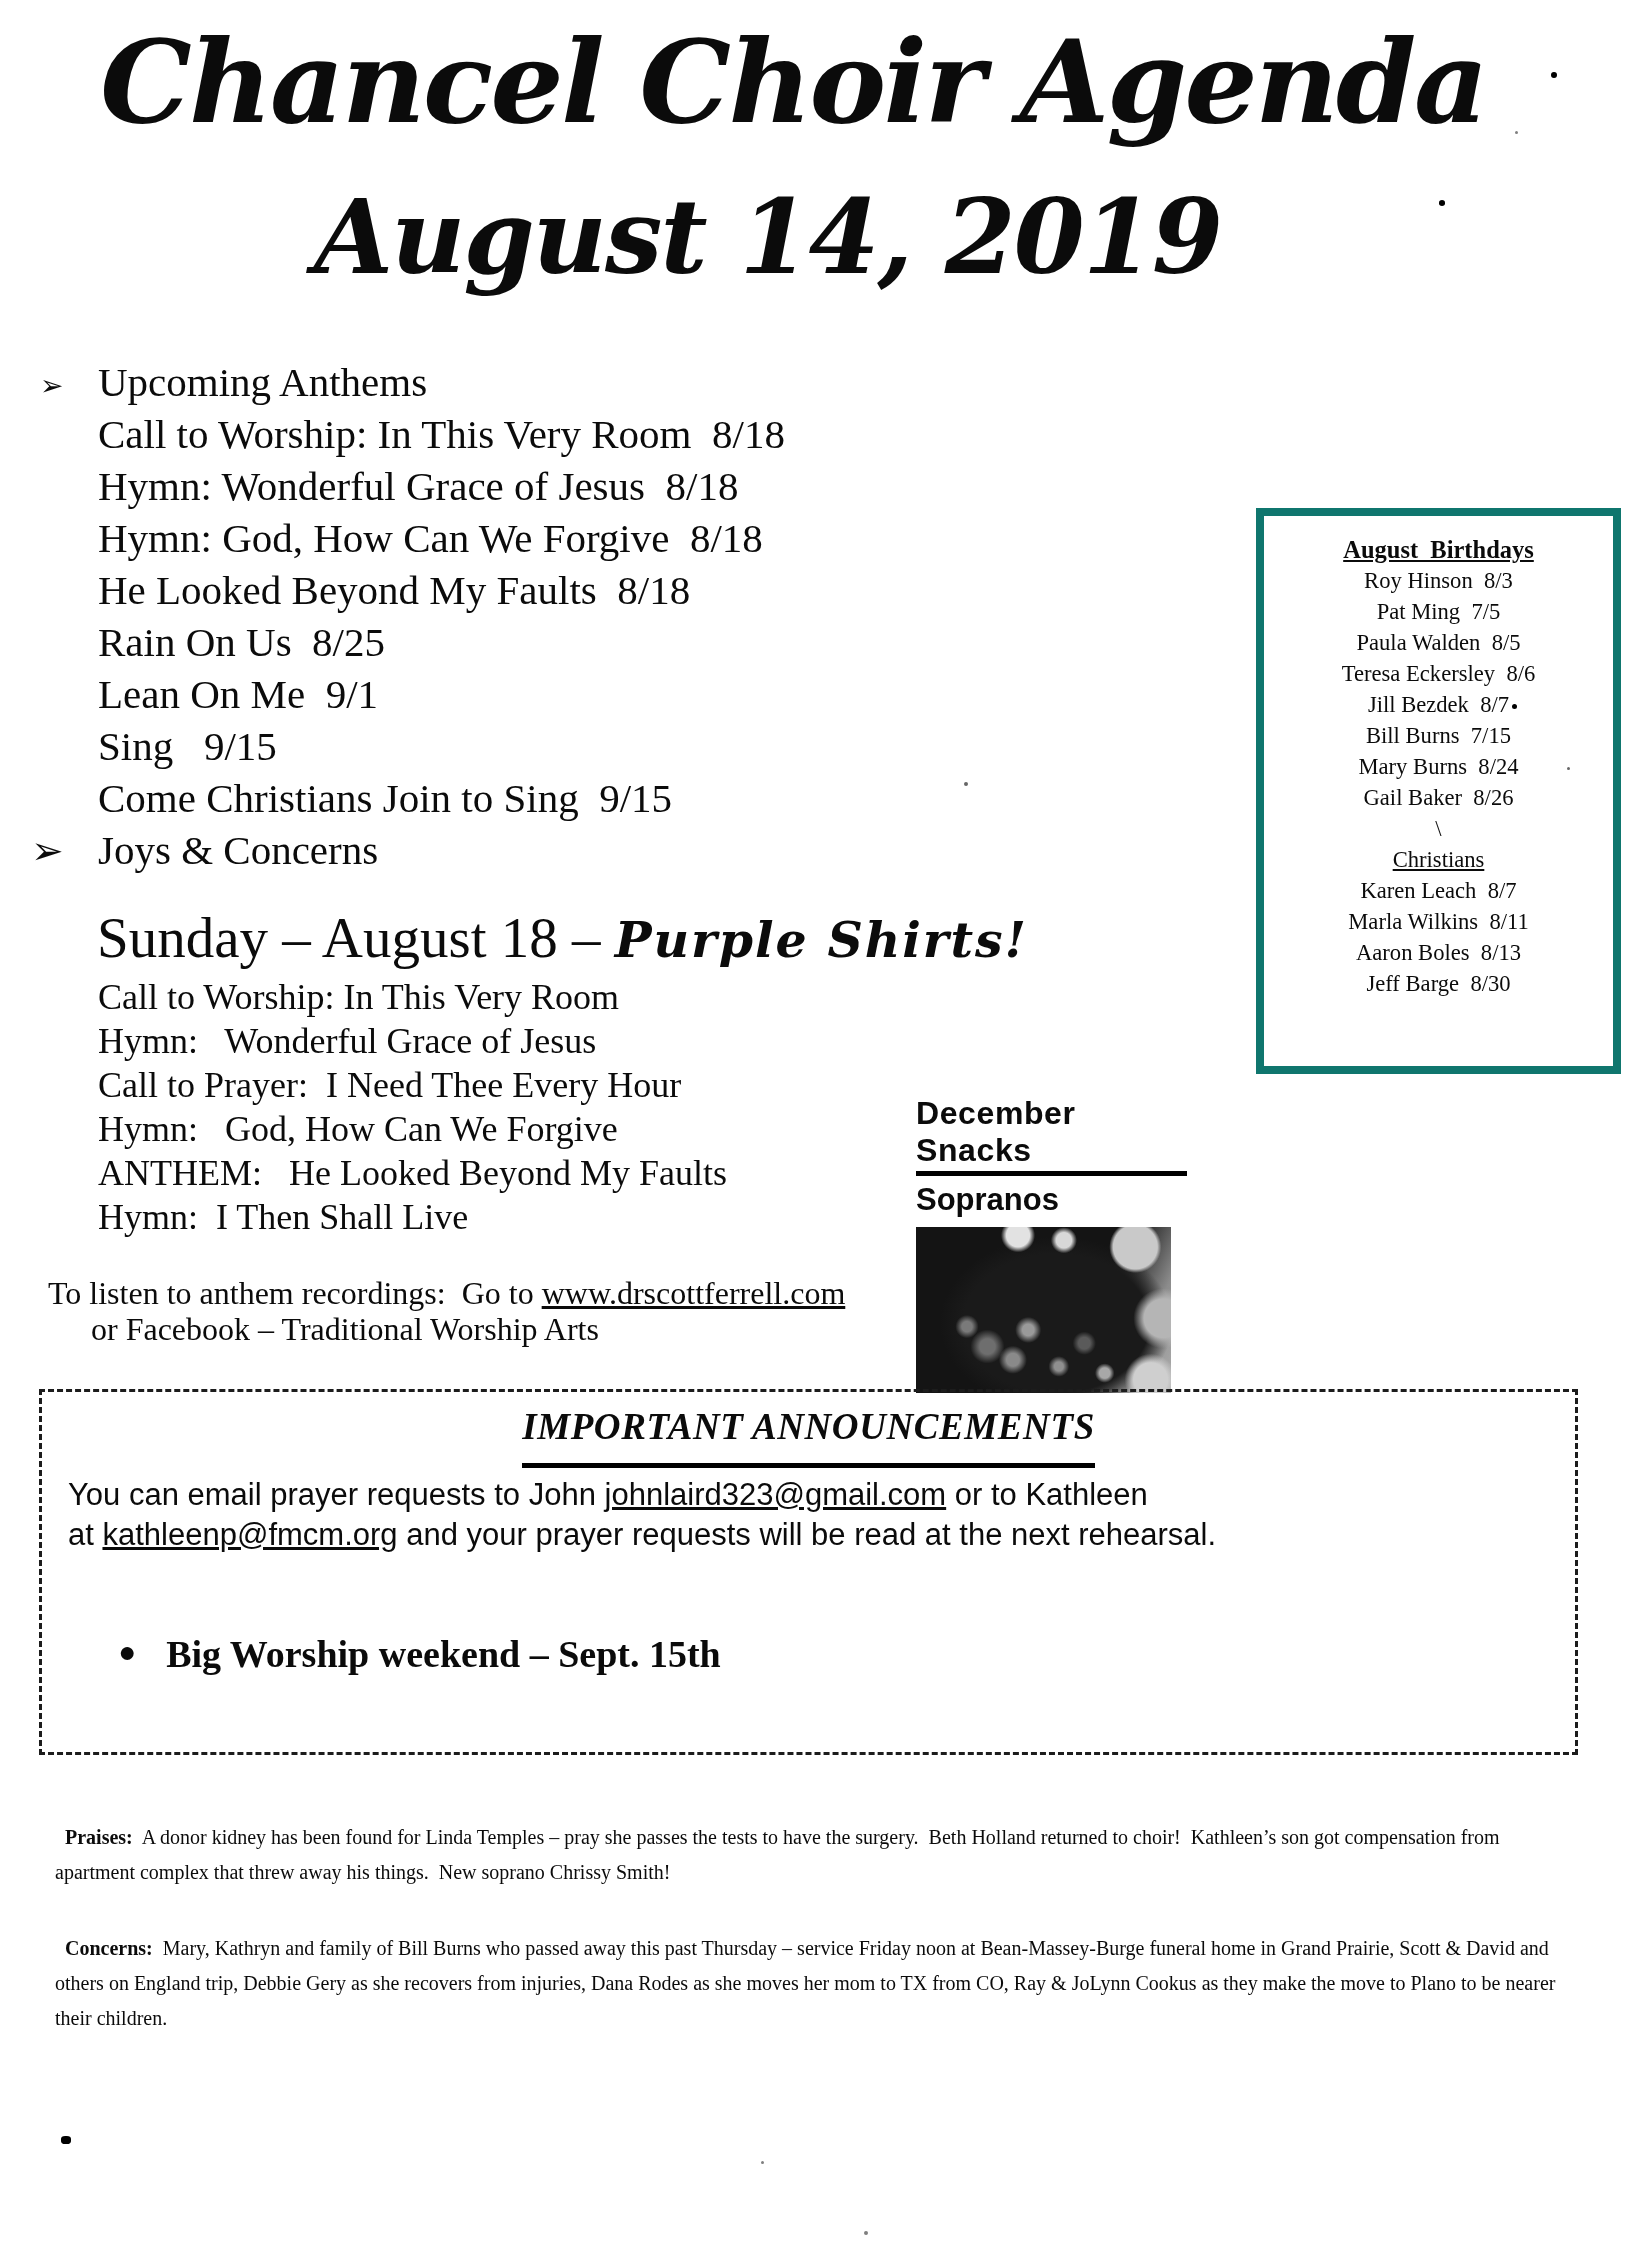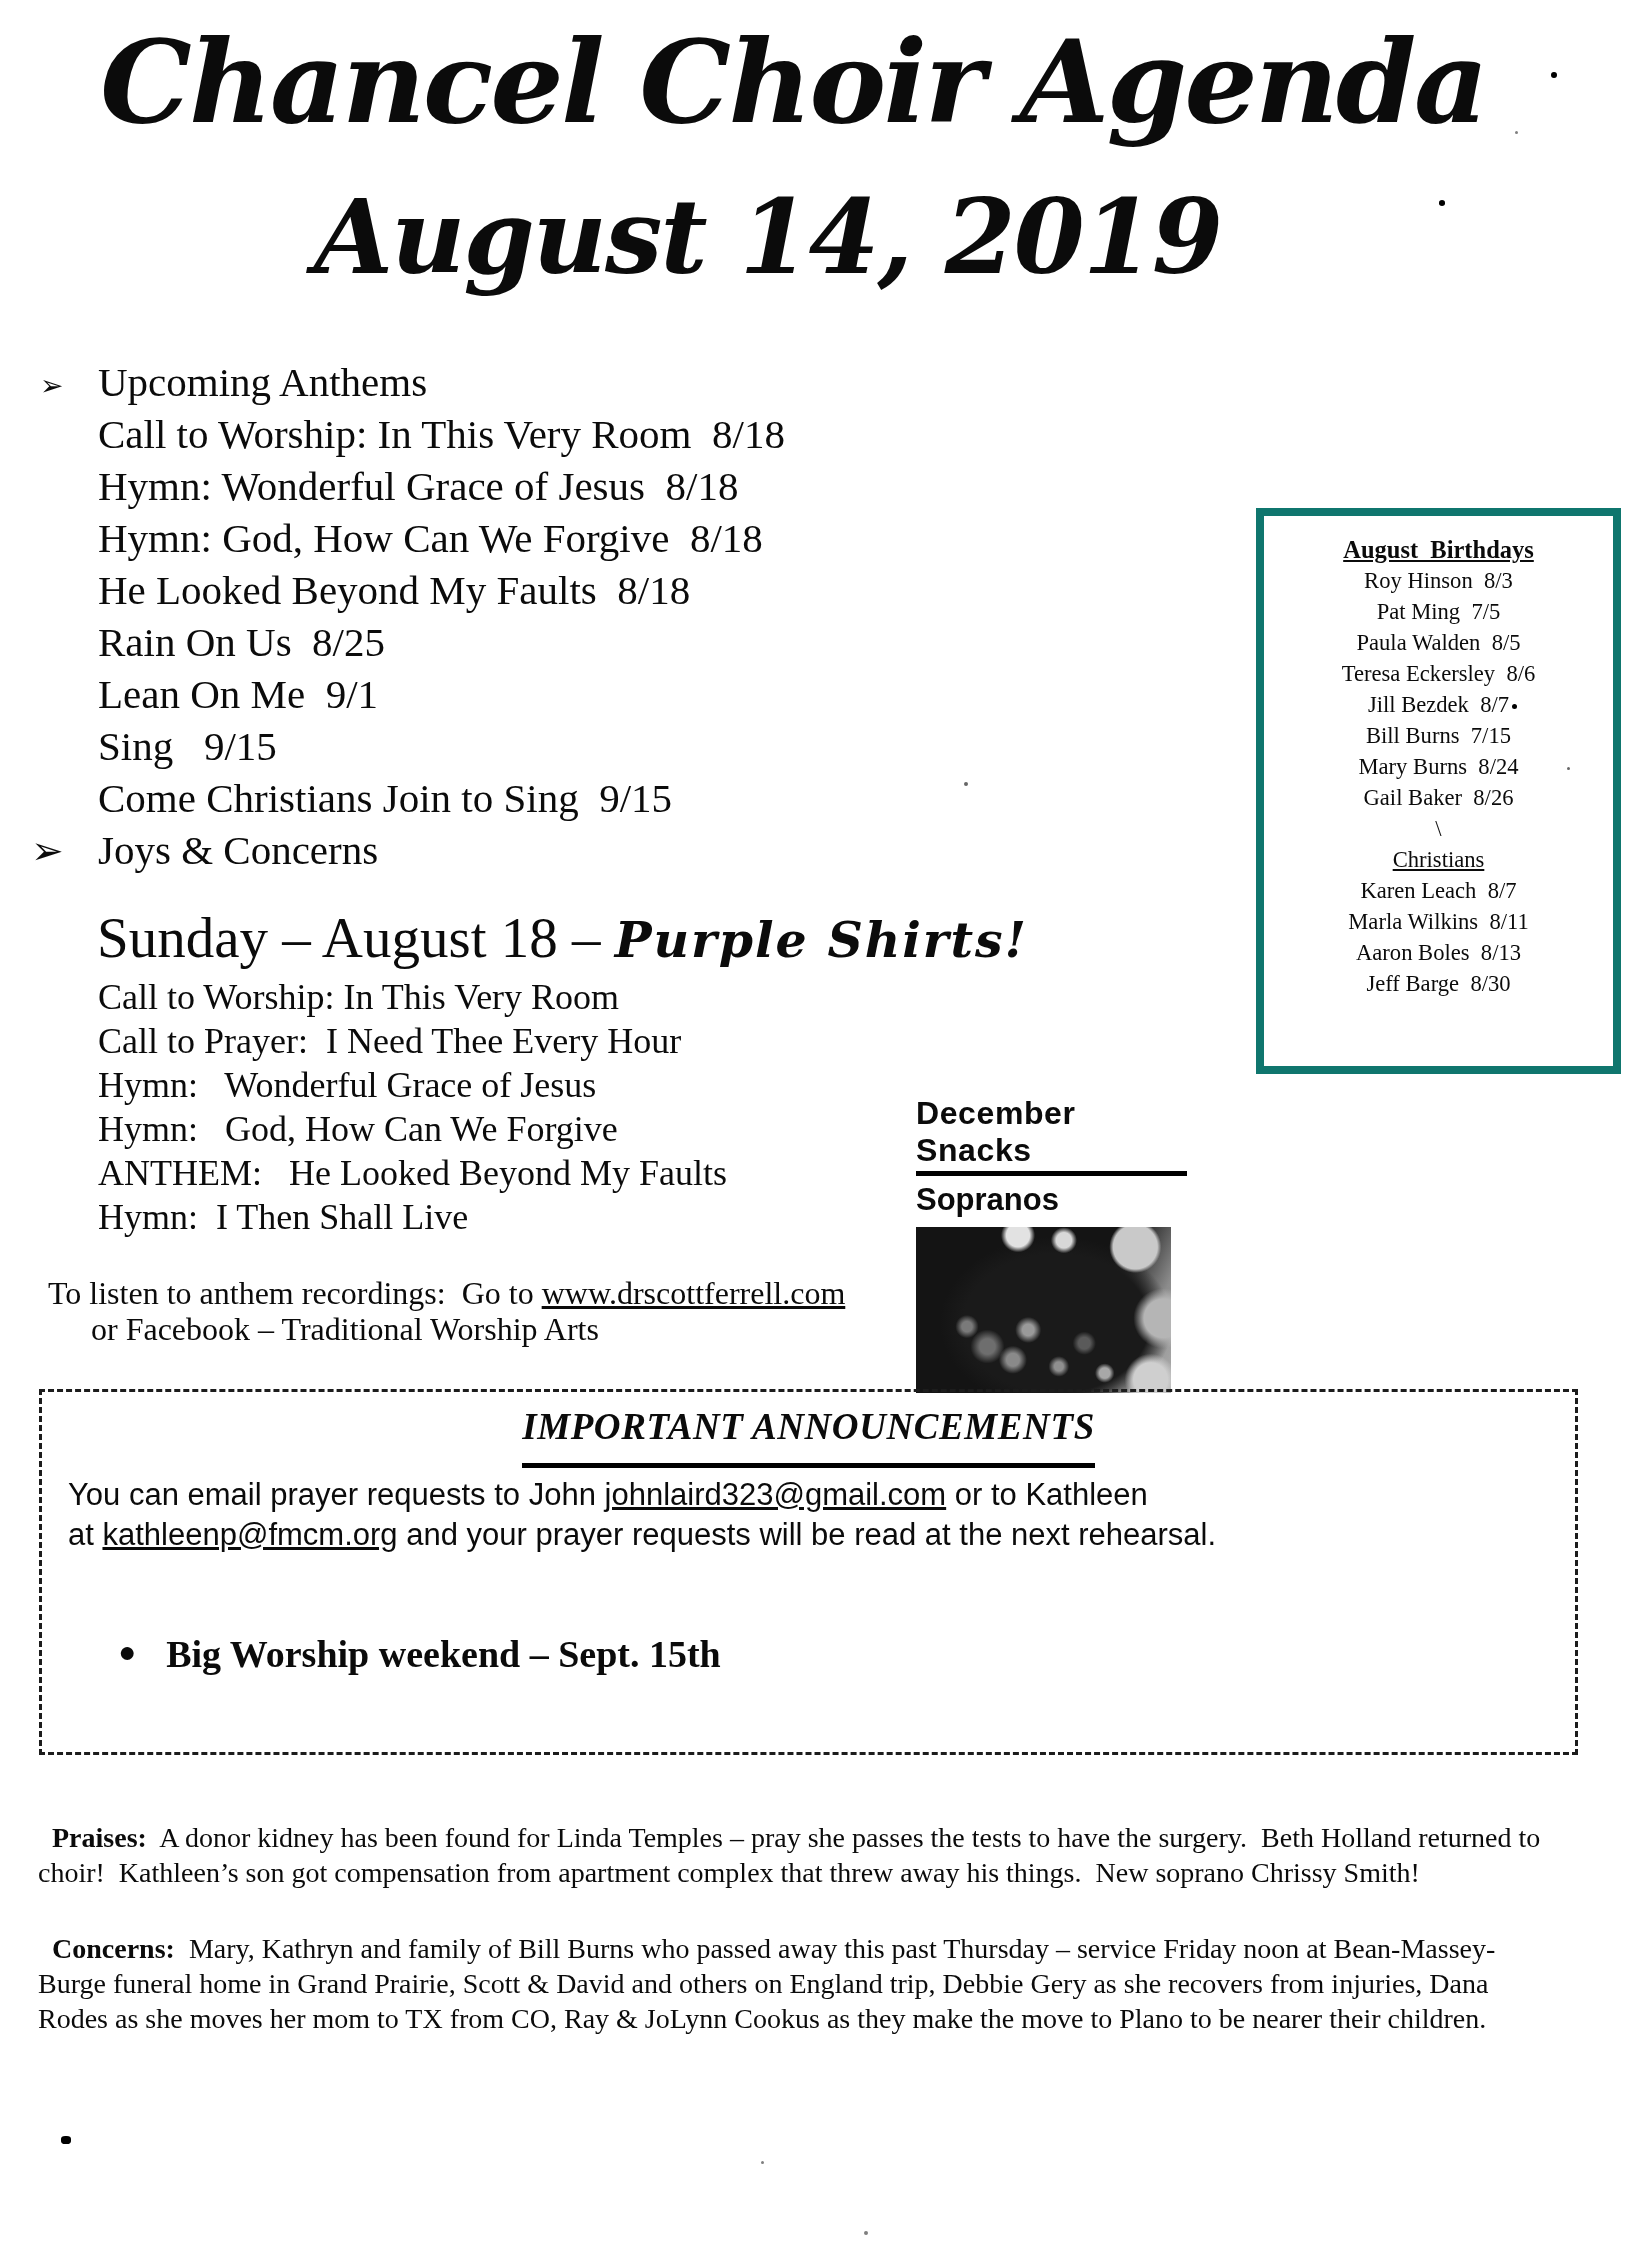--- a/index.html
+++ b/index.html
@@ -92,21 +92,21 @@
   }
   .announce-line{font-size:31px;line-height:36px;padding-left:26px;margin-top:9px;}
   .announce-line.second{margin-top:3.9px;}
   .announce-bullet-row{
     margin-top:79px;padding-left:76px;
     font-family:"Liberation Serif",serif;font-weight:bold;font-size:38px;
   }
   .dot-bullet{font-size:30px;vertical-align:5.2px;margin-right:30px;}
 
   
-  .notes-para{left:38px;width:1512px;font-size:28px;line-height:35px;}
+  .notes-para{left:55px;width:1512px;font-size:20px;line-height:35px;}
   .praises{top:1785px;}
   .concerns{top:1896px;}
   .b{font-weight:bold;}
 
   
   .speck{position:absolute;background:#000;border-radius:50%;}
 </style>
 </head>
 <body>
 
@@ -148,22 +148,22 @@
   <div class="pre">Marla Wilkins  8/11</div>
   <div class="pre">Aaron Boles  8/13</div>
   <div class="pre">Jeff Barge  8/30</div>
 </div>
 
 <div class="abs sunday-heading">
   <span class="pre">Sunday – August 18 – </span><span class="sunday-accent">Purple Shirts!</span>
 </div>
 <div class="abs sunday-list">
   <div class="pre">Call to Worship: In This Very Room</div>
+  <div class="pre">Hymn:   Wonderful Grace of Jesus</div>
   <div class="pre">Call to Prayer:  I Need Thee Every Hour</div>
-  <div class="pre">Hymn:   Wonderful Grace of Jesus</div>
   <div class="pre">Hymn:   God, How Can We Forgive</div>
   <div class="pre">ANTHEM:   He Looked Beyond My Faults</div>
   <div class="pre">Hymn:  I Then Shall Live</div>
 </div>
 
 <div class="abs recordings">
   <div>
     <span class="pre">To listen to anthem recordings:  Go to </span><span class="u">www.drscottferrell.com</span>
   </div>
   <div class="rec-line2 pre">or Facebook – Traditional Worship Arts</div>

